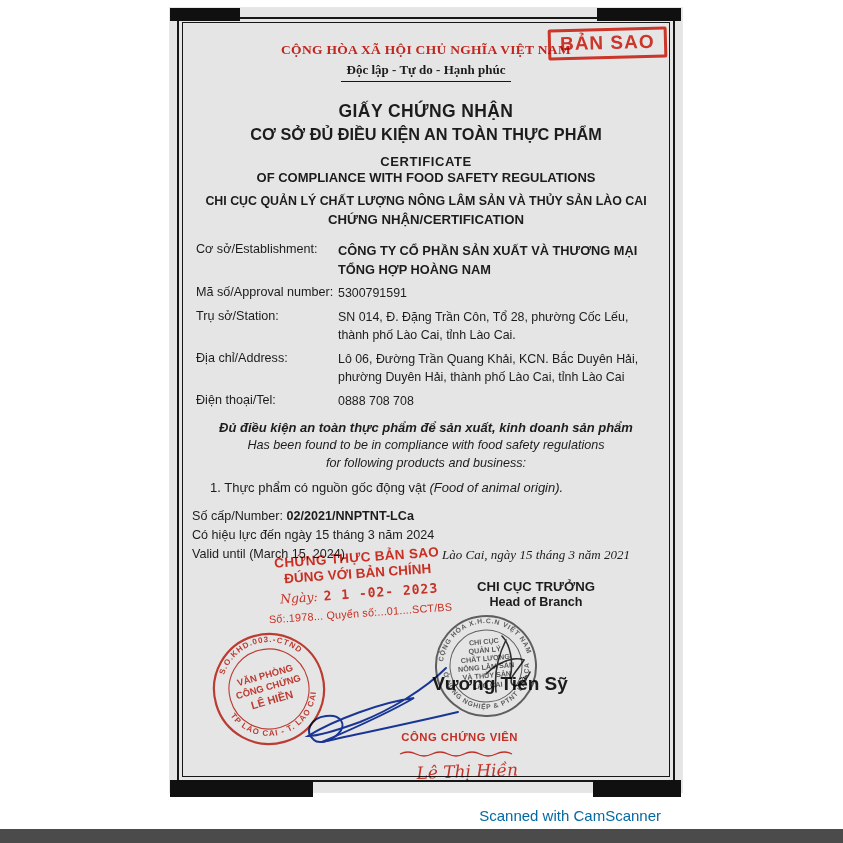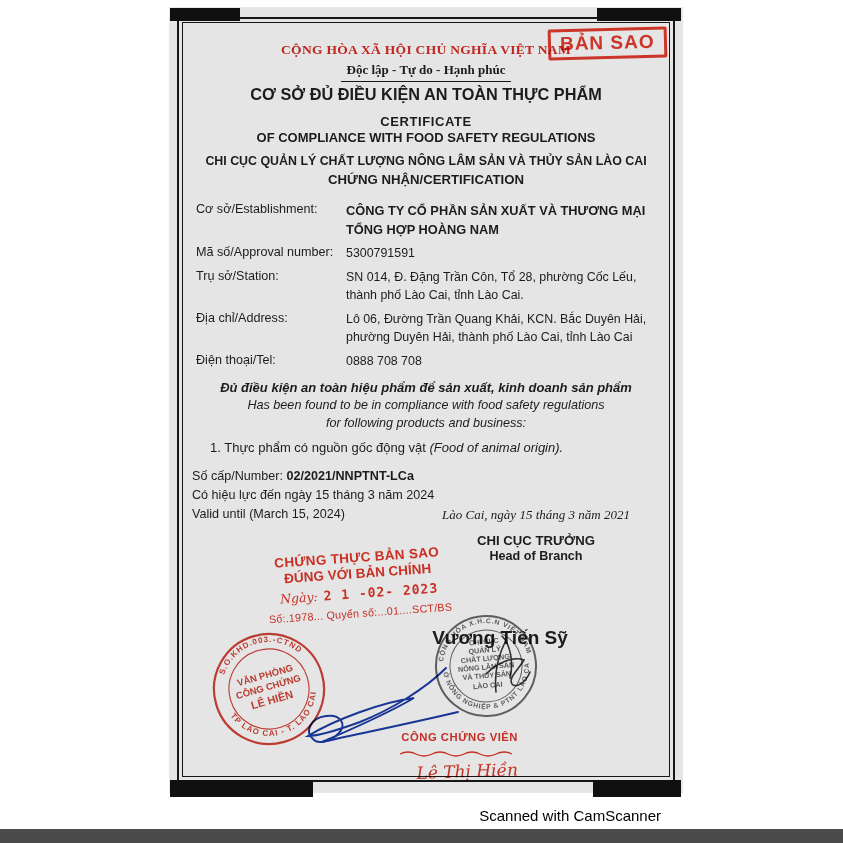--- a/index.html
+++ b/index.html
@@ -24,38 +24,38 @@
     font-size:13px;padding:0 6px 3px;border-bottom:1.4px solid #161616;}
 
   .title-vn1{margin-top:19px;font-size:17.5px;font-weight:bold;letter-spacing:.4px;}
   .title-vn2{margin-top:3px;font-size:16.3px;font-weight:bold;}
   .title-en1{margin-top:10px;font-size:13px;font-weight:bold;letter-spacing:.6px;}
   .title-en2{margin-top:1px;font-size:13px;font-weight:bold;}
   .auth1{margin-top:9px;font-size:12.4px;font-weight:bold;white-space:nowrap;}
   .auth2{margin-top:4px;font-size:13.2px;font-weight:bold;}
 
   .fields{margin-top:15px;text-align:left;padding-left:4px;}
-  .field-row{display:flex;margin-bottom:6px;gap:8px;}
+  .field-row{display:flex;margin-bottom:6px;}
   .field-label{flex:0 0 142px;font-size:12.6px;}
   .field-value{flex:1;font-size:12.4px;line-height:1.45;}
   .field-value.bold{font-weight:bold;font-size:12.8px;}
 
   .statement-vn{margin-top:9px;font-size:13px;font-weight:bold;font-style:italic;}
   .statement-en{font-size:12.6px;font-style:italic;line-height:1.3;margin-top:2px;}
 
   .products{margin-top:8px;text-align:left;margin-left:18px;font-size:13px;}
   .products .en{font-style:italic;}
 
   .bottom{display:flex;margin-top:12px;text-align:left;}
   .col-left{flex:0 0 53%;}
   .issue-line{font-size:12.6px;line-height:1.5;}
   .issue-value{font-weight:bold;}
   .col-right{flex:1;text-align:center;padding-right:28px;padding-top:40px;}
   .place-date{font-family:"Liberation Serif",serif;font-style:italic;font-size:13px;}
-  .sign-title-vn{margin-top:10px;font-weight:bold;font-size:13.2px;text-align:center;}
+  .sign-title-vn{margin-top:16px;font-weight:bold;font-size:13.2px;text-align:center;}
   .sign-title-en{margin-top:1px;font-weight:bold;font-size:12.6px;}
   .signer{margin-top:64px;font-weight:bold;font-size:19px;transform:translateX(-36px);}
 
   
   .overlay{position:absolute;mix-blend-mode:multiply;z-index:3;}
   .stamp-bansao{left:378px;top:20px;color:#e23b2e;border:3px solid #e23b2e;border-radius:2px;
     font-size:19px;font-weight:bold;letter-spacing:1px;padding:1px 9px 2px;transform:rotate(-1.5deg);}
   .stamp-certify{left:86px;top:542px;width:205px;color:#e03527;text-align:center;transform:rotate(-4deg);}
   .certify-l1{font-size:13.5px;font-weight:bold;letter-spacing:.3px;}
   .certify-l2{font-size:13.5px;font-weight:bold;margin-top:1px;}
@@ -79,39 +79,40 @@
   .seal-rim-gray{font-size:6.8px;font-weight:bold;fill:#4c4c4c;letter-spacing:.8px;}
   .seal-center-gray{font-size:7.2px;font-weight:bold;fill:#454545;text-anchor:middle;}
 
   
   .bar{position:absolute;background:#101010;z-index:6;}
   #bar-tl{left:170px;top:8px;width:70px;height:13px;}
   #bar-tr{left:597px;top:8px;width:84px;height:13px;}
   #bar-bl{left:170px;top:780px;width:143px;height:17px;}
   #bar-br{left:593px;top:780px;width:88px;height:17px;}
   .bottom-strip{position:absolute;left:0;bottom:0;width:843px;height:14px;background:#4b4b4b;z-index:6;}
-  .scanner-note{position:absolute;right:182px;bottom:19px;font-size:15px;color:#000000;z-index:6;}
+  .scanner-note{position:absolute;right:182px;bottom:19px;font-size:15px;color:#0369a1;z-index:6;}
 </style>
 </head>
 <body>
 
 <div class="bar" id="bar-tl"></div>
 <div class="bar" id="bar-tr"></div>
 <div class="bar" id="bar-bl"></div>
 <div class="bar" id="bar-br"></div>
 <div class="bottom-strip"></div>
 <div class="scanner-note">Scanned with CamScanner</div>
 
 <div class="cert-page">
   <div class="frame"></div>
 
   <div class="cert-content">
     <div class="country">CỘNG HÒA XÃ HỘI CHỦ NGHĨA VIỆT NAM</div>
     <div class="motto-wrap"><span class="motto">Độc lập - Tự do - Hạnh phúc</span></div>
 
+    <div class="title-vn1">GIẤY CHỨNG NHẬN</div>
     <div class="title-vn2">CƠ SỞ ĐỦ ĐIỀU KIỆN AN TOÀN THỰC PHẨM</div>
     <div class="title-en1">CERTIFICATE</div>
     <div class="title-en2">OF COMPLIANCE WITH FOOD SAFETY REGULATIONS</div>
 
     <div class="auth1">CHI CỤC QUẢN LÝ CHẤT LƯỢNG NÔNG LÂM SẢN VÀ THỦY SẢN LÀO CAI</div>
     <div class="auth2">CHỨNG NHẬN/CERTIFICATION</div>
 
     <div class="fields">
       <div class="field-row">
         <div class="field-label">Cơ sở/Establishment:</div>
@@ -128,21 +129,21 @@
       <div class="field-row">
         <div class="field-label">Địa chỉ/Address:</div>
         <div class="field-value">Lô 06, Đường Trần Quang Khải, KCN. Bắc Duyên Hải, phường Duyên Hải, thành phố Lào Cai, tỉnh Lào Cai</div>
       </div>
       <div class="field-row">
         <div class="field-label">Điện thoại/Tel:</div>
         <div class="field-value">0888 708 708</div>
       </div>
     </div>
 
-    <div class="statement-vn">Đủ điều kiện an toàn hiệu phẩm để sản xuất, kinh doanh sản phẩm</div>
+    <div class="statement-vn">Đủ điều kiện an toàn thực phẩm để sản xuất, kinh doanh sản phẩm</div>
     <div class="statement-en">Has been found to be in compliance with food safety regulations</div>
     <div class="statement-en">for following products and business:</div>
 
     <div class="products"><span>1. Thực phẩm có nguồn gốc động vật </span><span class="en">(Food of animal origin).</span></div>
 
     <div class="bottom">
       <div class="col-left">
         <div class="issue-line"><span>Số cấp/Number: </span><span class="issue-value">02/2021/NNPTNT-LCa</span></div>
         <div class="issue-line">Có hiệu lực đến ngày 15 tháng 3 năm 2024</div>
         <div class="issue-line">Valid until (March 15, 2024)</div>

